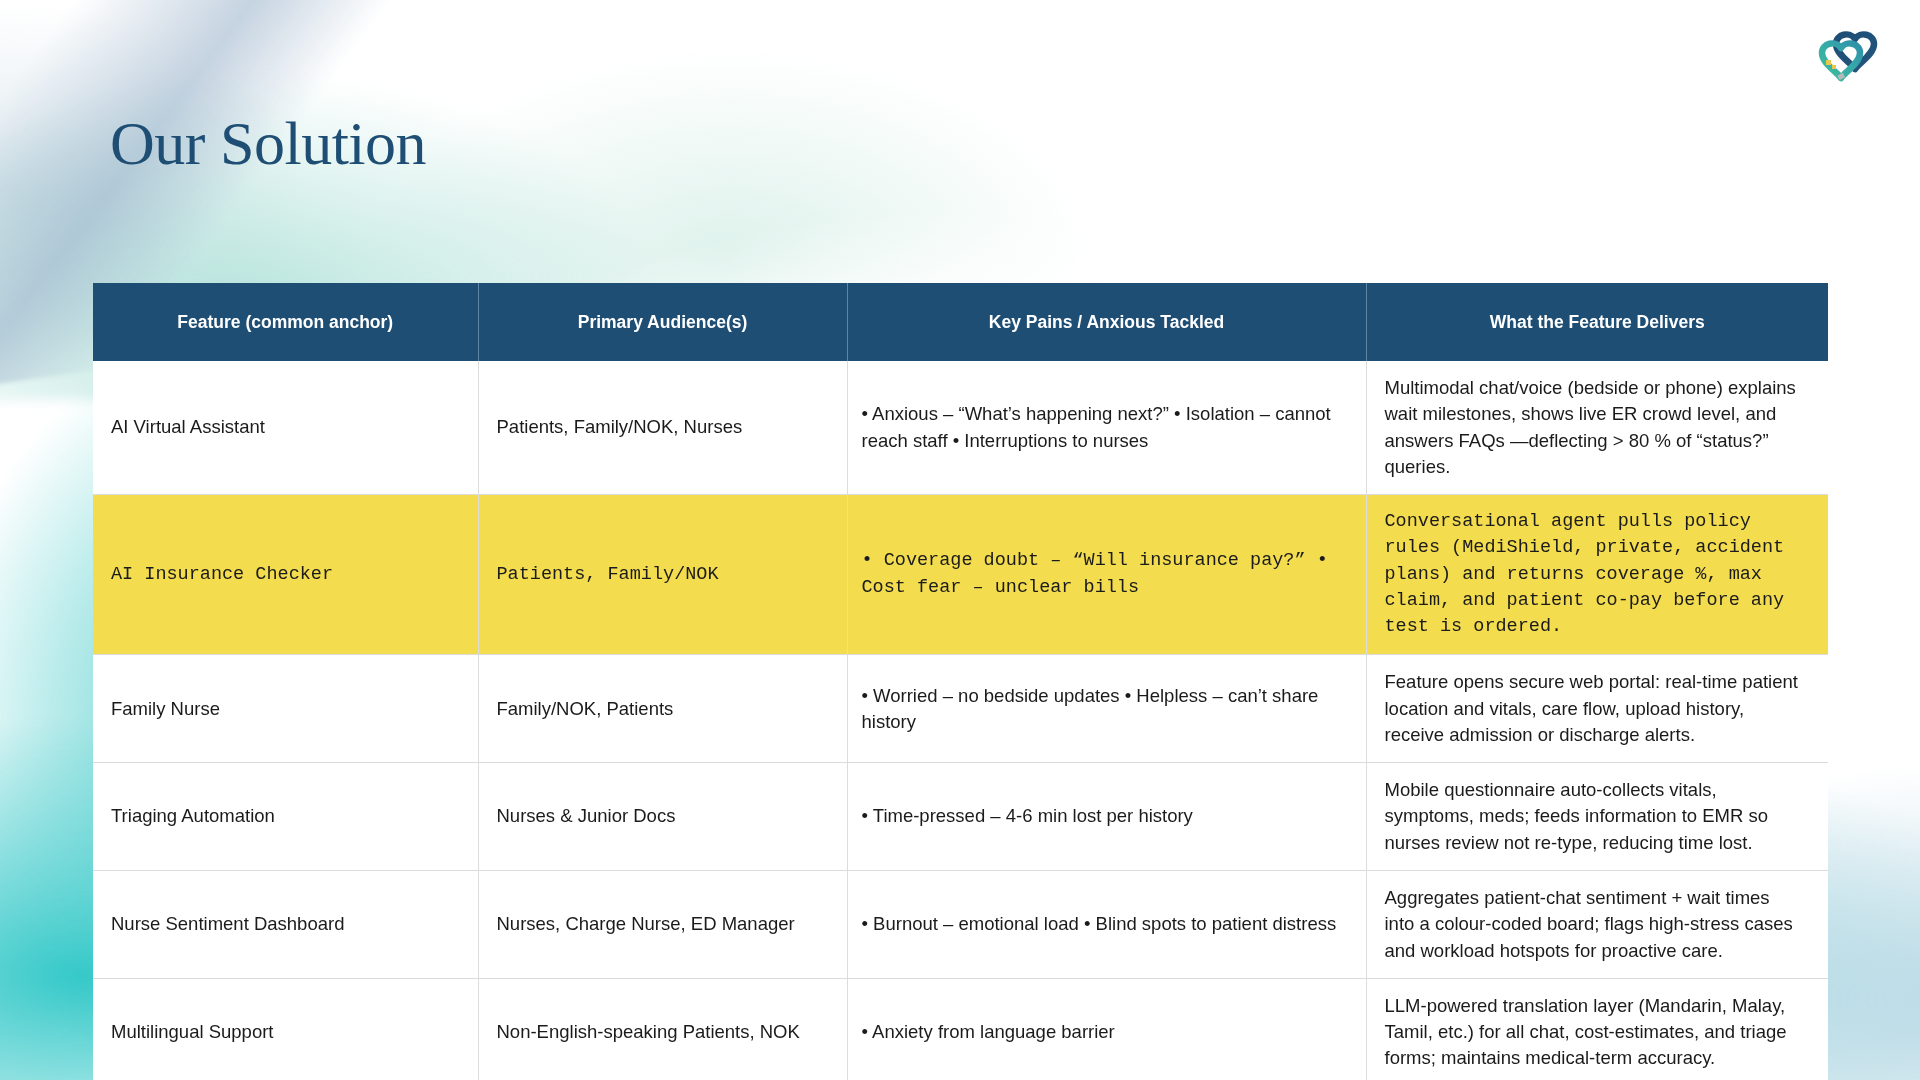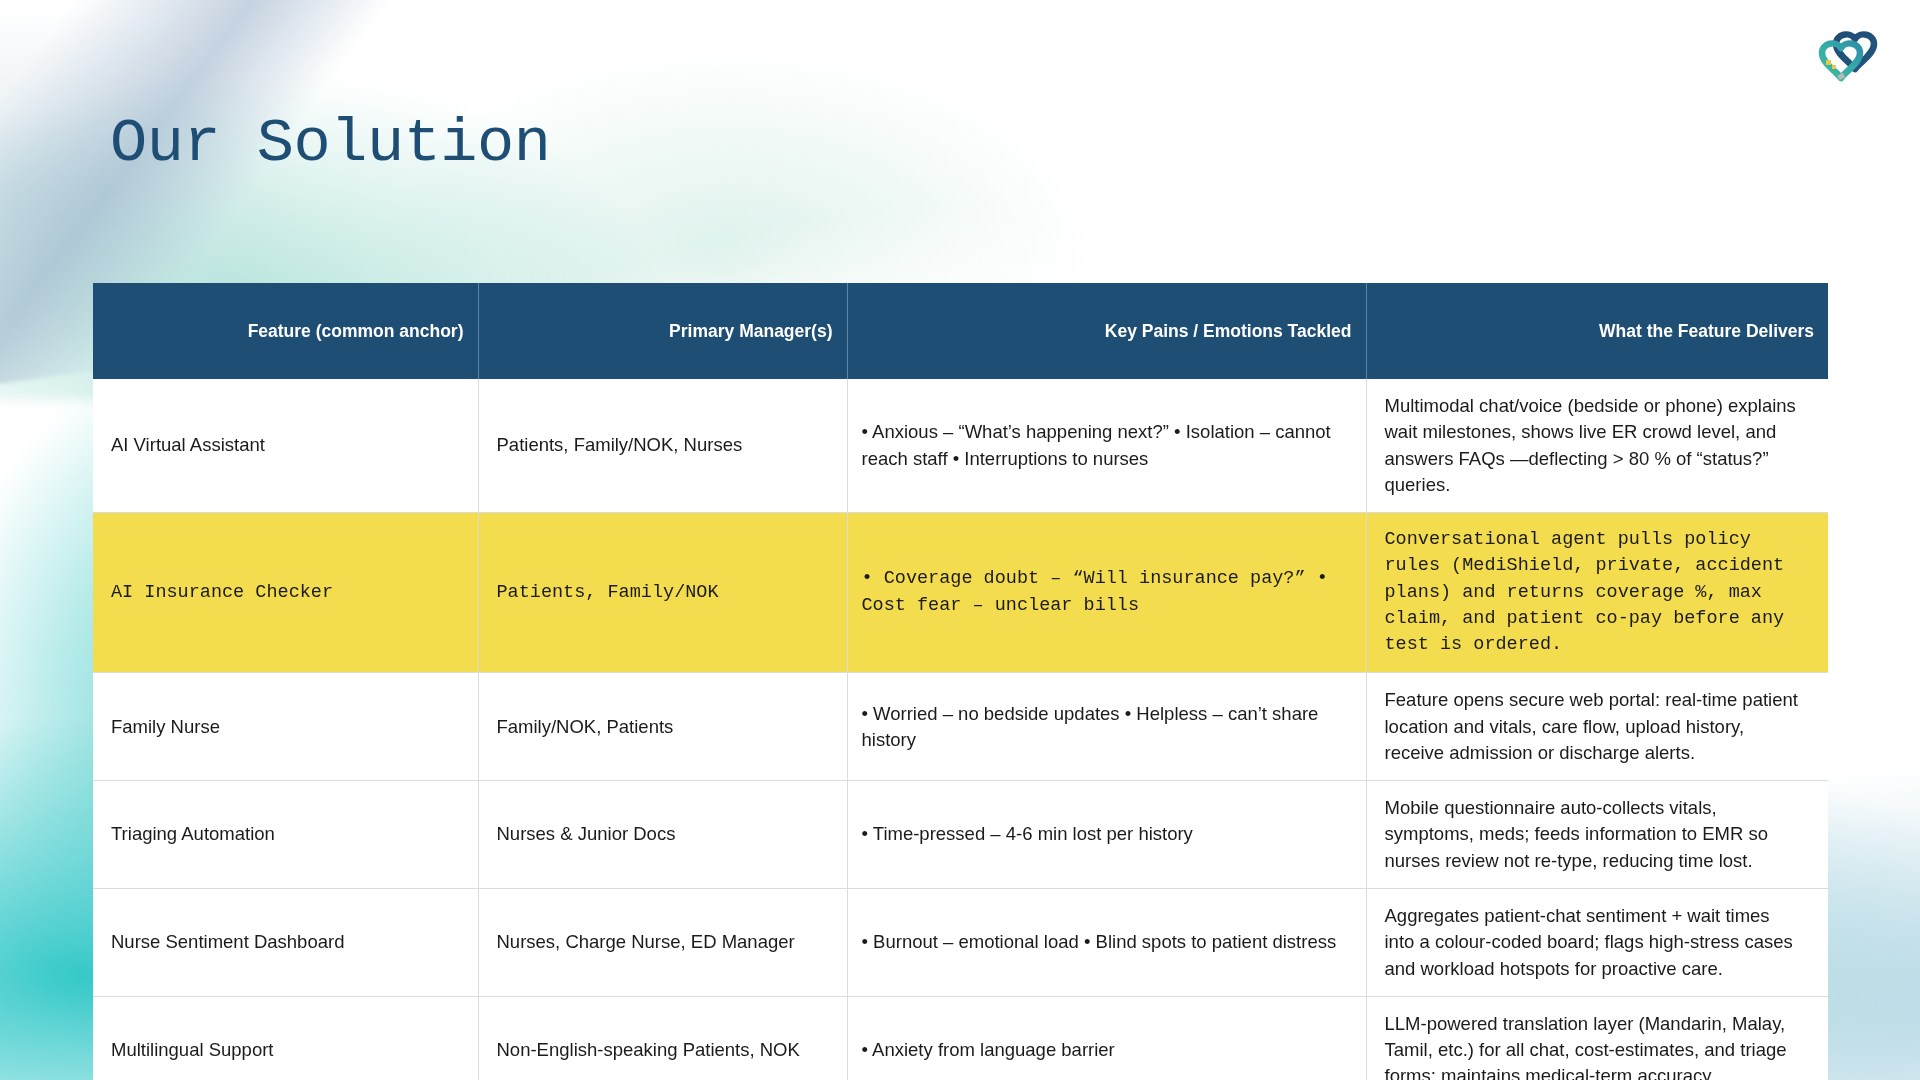--- a/index.html
+++ b/index.html
@@ -68,21 +68,21 @@
 
   
   .logo {
     position:absolute; right:40px; top:22px;
     width:64px; height:64px;
   }
 
   
   .page-title {
     position:absolute; left:110px; top:108px;
-    font-family:Liberation Mono, monospace;
+    font-family:Liberation Serif, serif;
     font-size:62px;
     font-weight:400;
     letter-spacing:-0.5px;
     color:#1f4e74;
   }
 
   
   .table-wrap {
     position:absolute;
     left:93px; top:283px;
@@ -97,23 +97,23 @@
   table.solution-table col.c1 { width:385px; }
   table.solution-table col.c2 { width:369px; }
   table.solution-table col.c3 { width:519px; }
   table.solution-table col.c4 { width:462px; }
 
   thead th {
     background:#1f4e75;
     color:#ffffff;
     font-size:17.5px;
     font-weight:bold;
-    text-align:right;
+    text-align:center;
     vertical-align:middle;
-    height:96px;
+    height:78px;
     padding:8px 14px;
     border-right:1px solid #5d86a6;
   }
   thead th:last-child { border-right:none;margin-top:20px; }
 
   tbody td {
     font-size:18.5px;
     line-height:1.42;
     color:#1b1b1b;
     vertical-align:middle;
@@ -178,22 +178,22 @@
     <table class="solution-table">
       <colgroup>
         <col class="c1">
           <col class="c2">
           <col class="c3">
           <col class="c4">
       </colgroup>
       <thead>
         <tr>
           <th>Feature (common anchor)</th>
-          <th>Primary Manager(s)</th>
-          <th>Key Pains / Emotions Tackled</th>
+          <th>Primary Audience(s)</th>
+          <th>Key Pains / Anxious Tackled</th>
           <th>What the Feature Delivers</th>
         </tr>
       </thead>
       <tbody>
         <tr>
           <td class="col-feature">AI Virtual Assistant</td>
           <td class="col-audience">Patients, Family/NOK, Nurses</td>
           <td class="col-pains">• Anxious – “What’s happening next?” • Isolation – cannot reach staff • Interruptions to nurses</td>
           <td class="col-delivers">Multimodal chat/voice (bedside or phone) explains wait milestones, shows live ER crowd level, and answers FAQs —deflecting &gt; 80 % of “status?” queries.</td>
         </tr>

